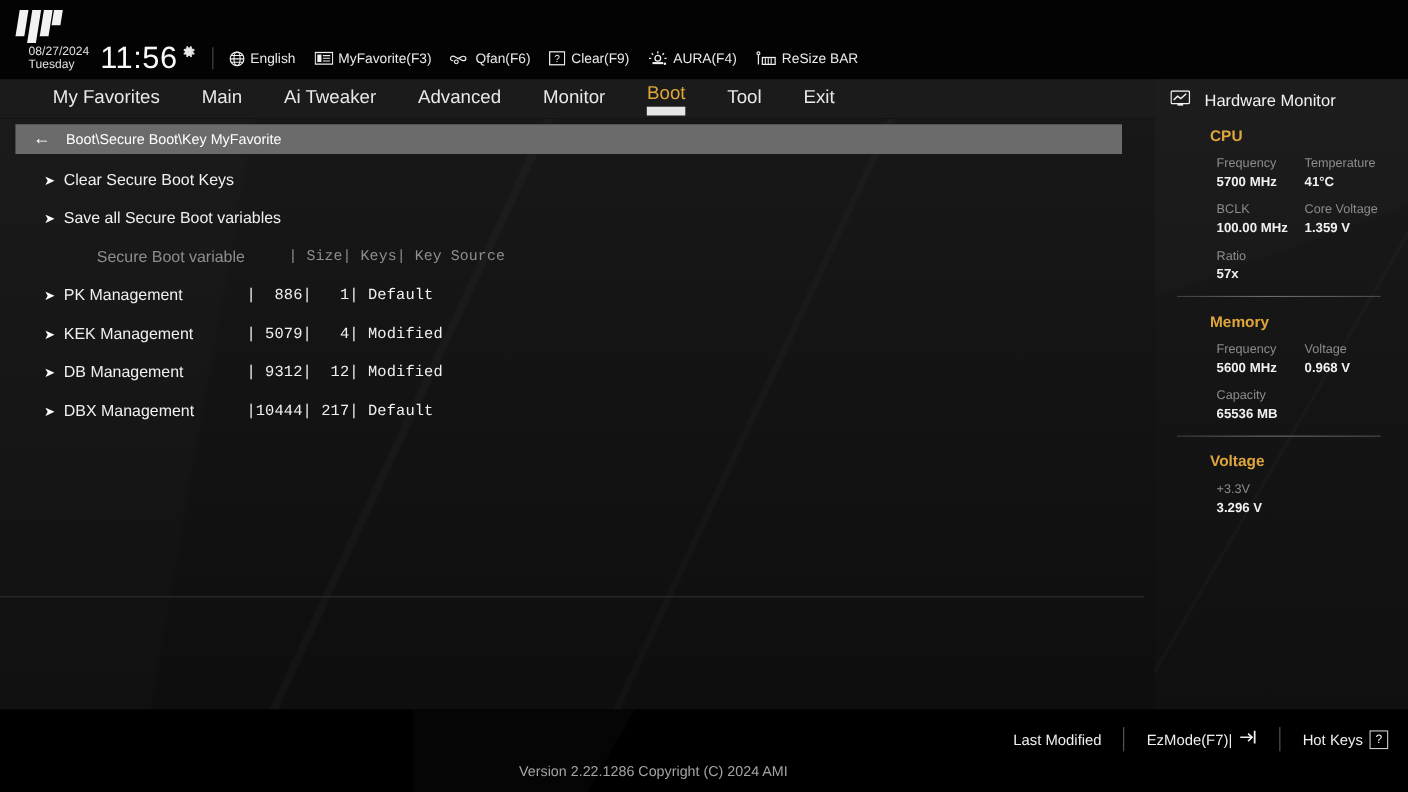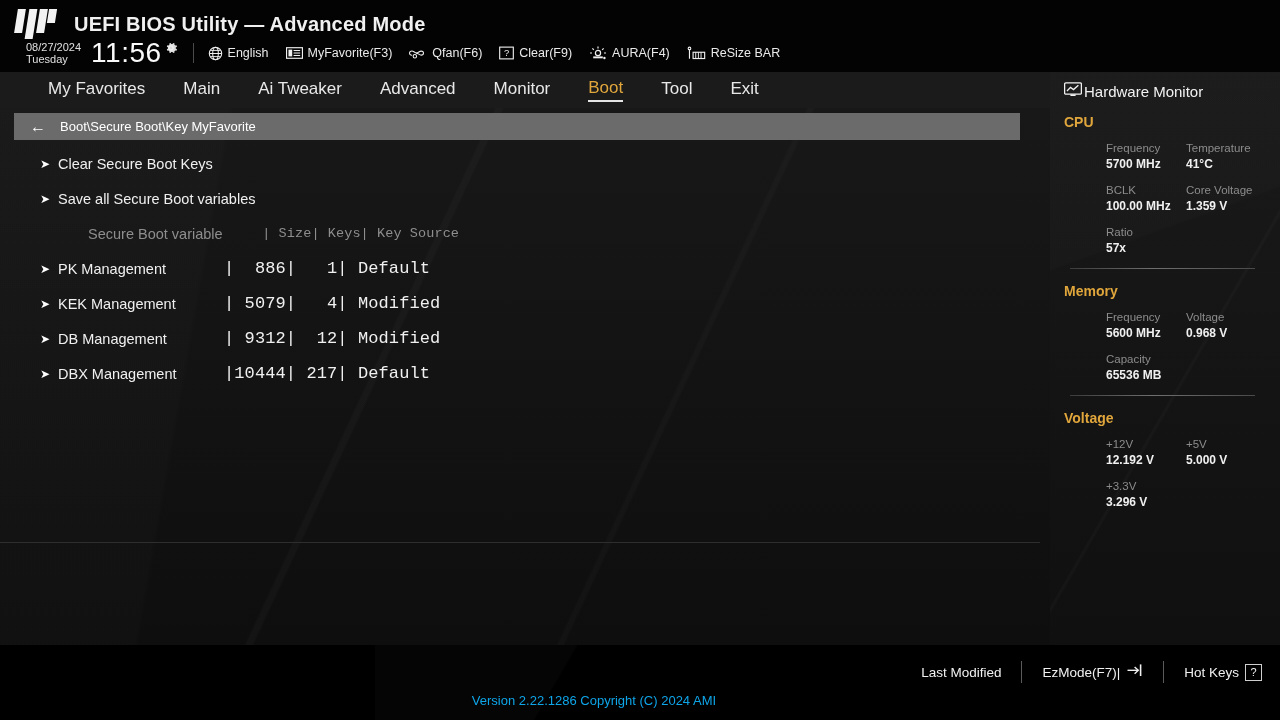--- a/index.html
+++ b/index.html
@@ -117,21 +117,21 @@
   }
   .tab {
     font-size: 17px;
     color: #e8e8e8;
     margin-right: 38px;
     padding-bottom: 2px;
     white-space: nowrap;
   }
   .tab.active {
     color: #e0a63c;
-    border-bottom: 2px solid #e5e5e5;
+    border-bottom: 8px solid #e5e5e5;
   }
 
   
   #content {
     position: absolute;
     left: 0; top: 108px;
     width: 1050px; height: 537px;
     background: #141414;
     overflow: hidden;
   }
@@ -193,21 +193,21 @@
     line-height: 1;
   }
   .menu-row .label { flex: 0 0 auto; }
   .menu-row.header-row {
     color: #8e8e8e;
     padding-left: 88px;
   }
   .menu-row.table-row .label { width: 166px; }
   .menu-row .cols {
     font-family: "Liberation Mono", monospace;
-    font-size: 17px;
+    font-size: 14px;
     letter-spacing: 0.1px;
     white-space: pre;
   }
   .menu-row.header-row .cols {
     font-family: "Liberation Mono", monospace;
     font-size: 13.5px;
     color: #8e8e8e;
     white-space: pre;
   }
 
@@ -237,31 +237,32 @@
     background:
       linear-gradient(120deg, transparent 0 55%, rgba(255,255,255,0.02) 55.2% 55.6%, transparent 55.9%),
       linear-gradient(160deg, rgba(255,255,255,0.012) 0 30%, transparent 30.4%),
       linear-gradient(180deg, #1a1a1a 0%, #141414 55%, #101010 100%);
     pointer-events: none;
   }
   #hwmon > * { position: relative; z-index: 2; }
   #hw-title {
     display: flex;
     align-items: center;
-    gap: 2px;
+    gap: 13px;
     font-size: 15px;
     color: #f2f2f2;
     margin-bottom: 14px;
     text-align: right;
   }
   .hw-section {
     color: #e0a63c;
     font-size: 14px;
     font-weight: bold;
     margin-bottom: 12px;
+    margin-left: 36px;
   }
   .hw-grid {
     display: flex;
     margin-bottom: 13px;
     margin-left: 42px;
   }
   .hw-cell { width: 104px; }
   .hw-key {
     font-size: 11.5px;
     color: #8c8c8c;
@@ -320,38 +321,37 @@
     align-items: center;
     justify-content: center;
     line-height: 1;
   }
   #version {
     position: absolute;
     left: 0; top: 48px;
     width: 1188px;
     text-align: center;
     font-size: 13px;
-    color: #0ea5e9;
+    color: #a3a3a3;
   }
 </style>
 </head>
 <body>
 
 <div id="screen">
 
   <div id="header">
 
     <div id="title-row">
       <div class="tuf-logo">
         <span class="b1"></span>
           <span class="b2"></span>
           <span class="b3"></span>
           <span class="b4"></span>
       </div>
-      <div id="app-title">UEFI BIOS Utility — Advanced Mode</div>
     </div>
 
     <div id="info-row">
       <div id="datetime">
         <div class="date">08/27/2024</div>
         <div class="day">Tuesday</div>
       </div>
       <div id="clock">11:56</div>
       <div id="gear-btn">
         <svg width="16" height="16" viewBox="0 0 16 16" aria-hidden="true">
@@ -563,30 +563,20 @@
         <div class="hw-key">Capacity</div>
         <div class="hw-val">65536 MB</div>
       </div>
     </div>
 
     <div class="hw-sep"></div>
 
     <div class="hw-section">Voltage</div>
     <div class="hw-grid">
       <div class="hw-cell">
-        <div class="hw-key">+12V</div>
-        <div class="hw-val">12.192 V</div>
-      </div>
-      <div class="hw-cell">
-        <div class="hw-key">+5V</div>
-        <div class="hw-val">5.000 V</div>
-      </div>
-    </div>
-    <div class="hw-grid">
-      <div class="hw-cell">
         <div class="hw-key">+3.3V</div>
         <div class="hw-val">3.296 V</div>
       </div>
     </div>
   </div>
 
   <div id="footer">
     <div id="footer-right">
       <div class="fitem">
         <span>Last Modified</span>

